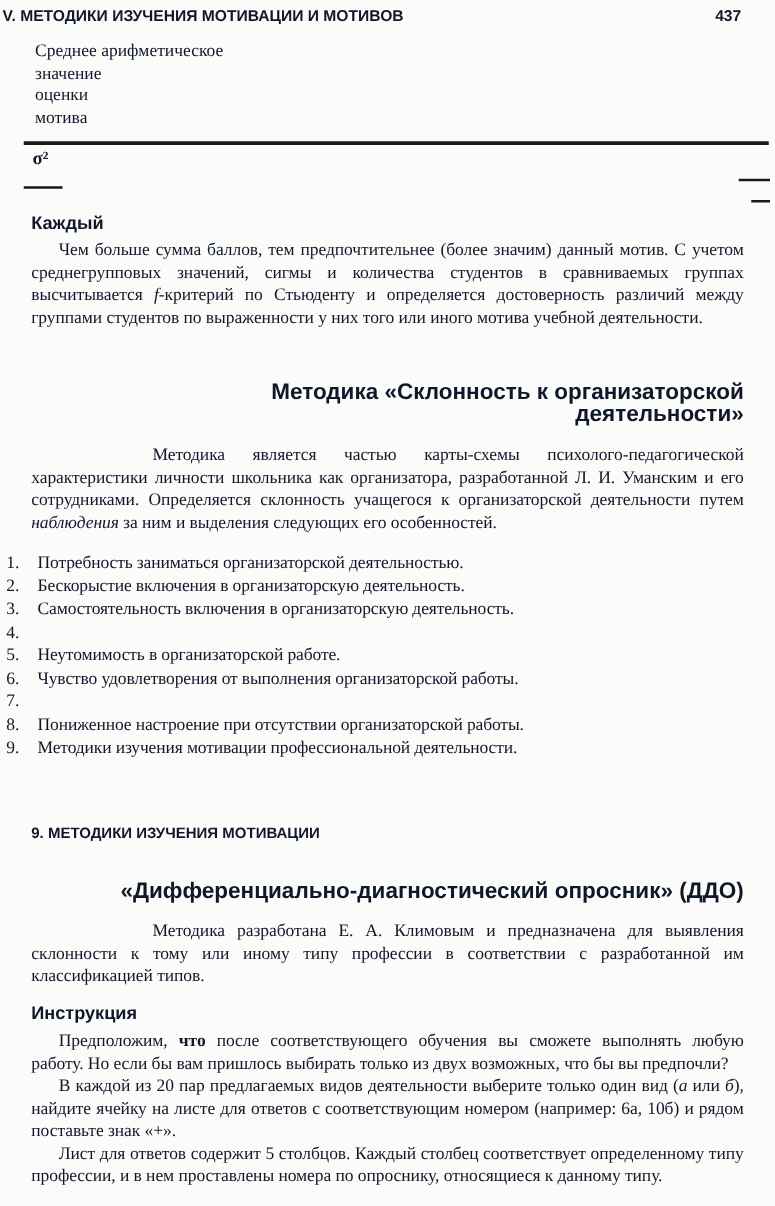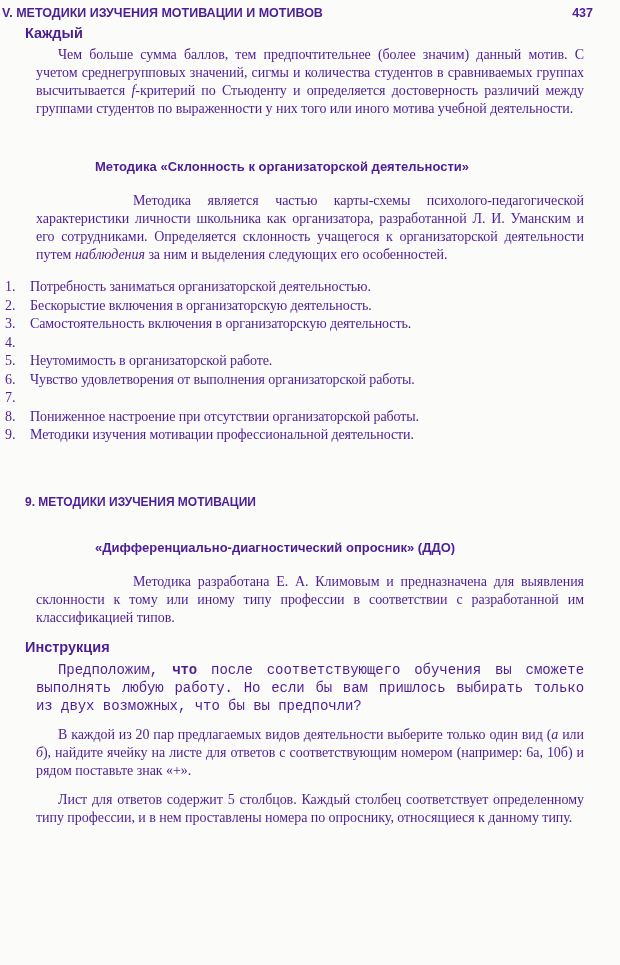--- a/index.html
+++ b/index.html
@@ -1,21 +1,21 @@
 <!DOCTYPE html>
 <html><head>
 <meta charset="utf-8">
 <style>
   html,body { margin:0; padding:0; background:#e8e8e8; }
   .page {
     position: relative;
     width: 620px; height: 965px;
     margin: 0 auto;
     background: #fbfbf9;
-    color: #4c1d95;
+    color: #0f172a;
     font-family: "Liberation Serif", serif;
     overflow: hidden;
     box-sizing: border-box;
     padding: 6px 25px 0 25px;
   }
   .running-head {
     display: flex; justify-content: space-between; align-items: baseline;
     font-family: "Liberation Sans", sans-serif;
     font-weight: bold; font-size: 12.5px;
     margin-left: -23px; margin-right: 2px;
@@ -31,58 +31,71 @@
   .tf-rule-r2    { position: absolute; right: -21px; top: 129px; width: 15px; height: 1.5px; background: #1a1a1a; }
   
   .subhead {
     font-family: "Liberation Sans", sans-serif;
     font-weight: bold; font-size: 14.5px;
     margin: 2px 0 0 0;
   }
   .instr-head { margin-top: 12px; }
   .center-head {
     font-family: "Liberation Sans", sans-serif;
-    font-weight: bold; font-size: 13px;
-    text-align: left; line-height: 18px;
+    font-weight: bold; font-size: 18px;
+    text-align: right; line-height: 18px;
   }
   .method-head { margin: 40px 0 0 70px; }
   .ddo-head    { margin: 26px 0 0 70px; }
   .big-head {
     font-family: "Liberation Sans", sans-serif;
     font-weight: bold; font-size: 12px; line-height: 22px;
     text-align: left;
     margin: 46px 96px 0 0;
   }
   
   .para {
     font-size: 14px; line-height: 18px;
     text-align: justify; text-indent: 22px;
-    margin: 11px; letter-spacing: -0.05px;
+    margin: 0; letter-spacing: -0.05px;
   }
   .para.first { margin-top: 5px; }
   .para.indent-lg { text-indent: 97px; }
   .para.after-head { margin-top: 16px; }
-  .para.after-instr { margin-top: 6px; font-family: Liberation Mono, monospace; }
+  .para.after-instr { margin-top: 6px; }
   .ital { font-style: italic; }
   .bld  { font-weight: bold; }
   
   .list { margin: 14px 0 0 -20px; font-size: 14px; }
   .list-row { display: flex; line-height: 18.5px; white-space: nowrap; letter-spacing: -0.1px; }
   .list-num { width: 25px; flex: none; }
 </style>
 </head>
 <body>
 
 <div class="page">
 
   <div class="running-head">
     <span>V. МЕТОДИКИ ИЗУЧЕНИЯ МОТИВАЦИИ И МОТИВОВ</span>
     <span>437</span>
   </div>
 
+  <div class="table-fragment">
+    <div class="tf-label">
+      <div>Среднее арифметическое</div>
+      <div>значение</div>
+      <div>оценки</div>
+      <div>мотива</div>
+    </div>
+    <div class="tf-rule-main"></div>
+    <div class="tf-sigma">σ²</div>
+    <div class="tf-rule-sigma"></div>
+    <div class="tf-rule-r1"></div>
+    <div class="tf-rule-r2"></div>
+  </div>
 
   <div class="subhead">Каждый</div>
 
   <p class="para first"><span>Чем больше сумма баллов, тем предпочтительнее (более значим) данный мотив. С учетом среднегрупповых значений, сигмы и количества студентов в сравниваемых группах высчитывается </span><span class="ital">f</span><span>-критерий по Стьюденту и определяется достоверность различий между группами студентов по выраженности у них того или иного мотива учебной деятельности.</span></p>
 
   <div class="center-head method-head">Методика «Склонность к организаторской деятельности»</div>
 
   <p class="para indent-lg after-head"><span>Методика является частью карты-схемы психолого-педагогической характеристики личности школьника как организатора, разработанной Л. И. Уманским и его сотрудниками. Определяется склонность учащегося к организаторской деятельности путем </span><span class="ital">наблюдения</span><span> за ним и выделения следующих его особенностей.</span></p>
 
   <div class="list">

